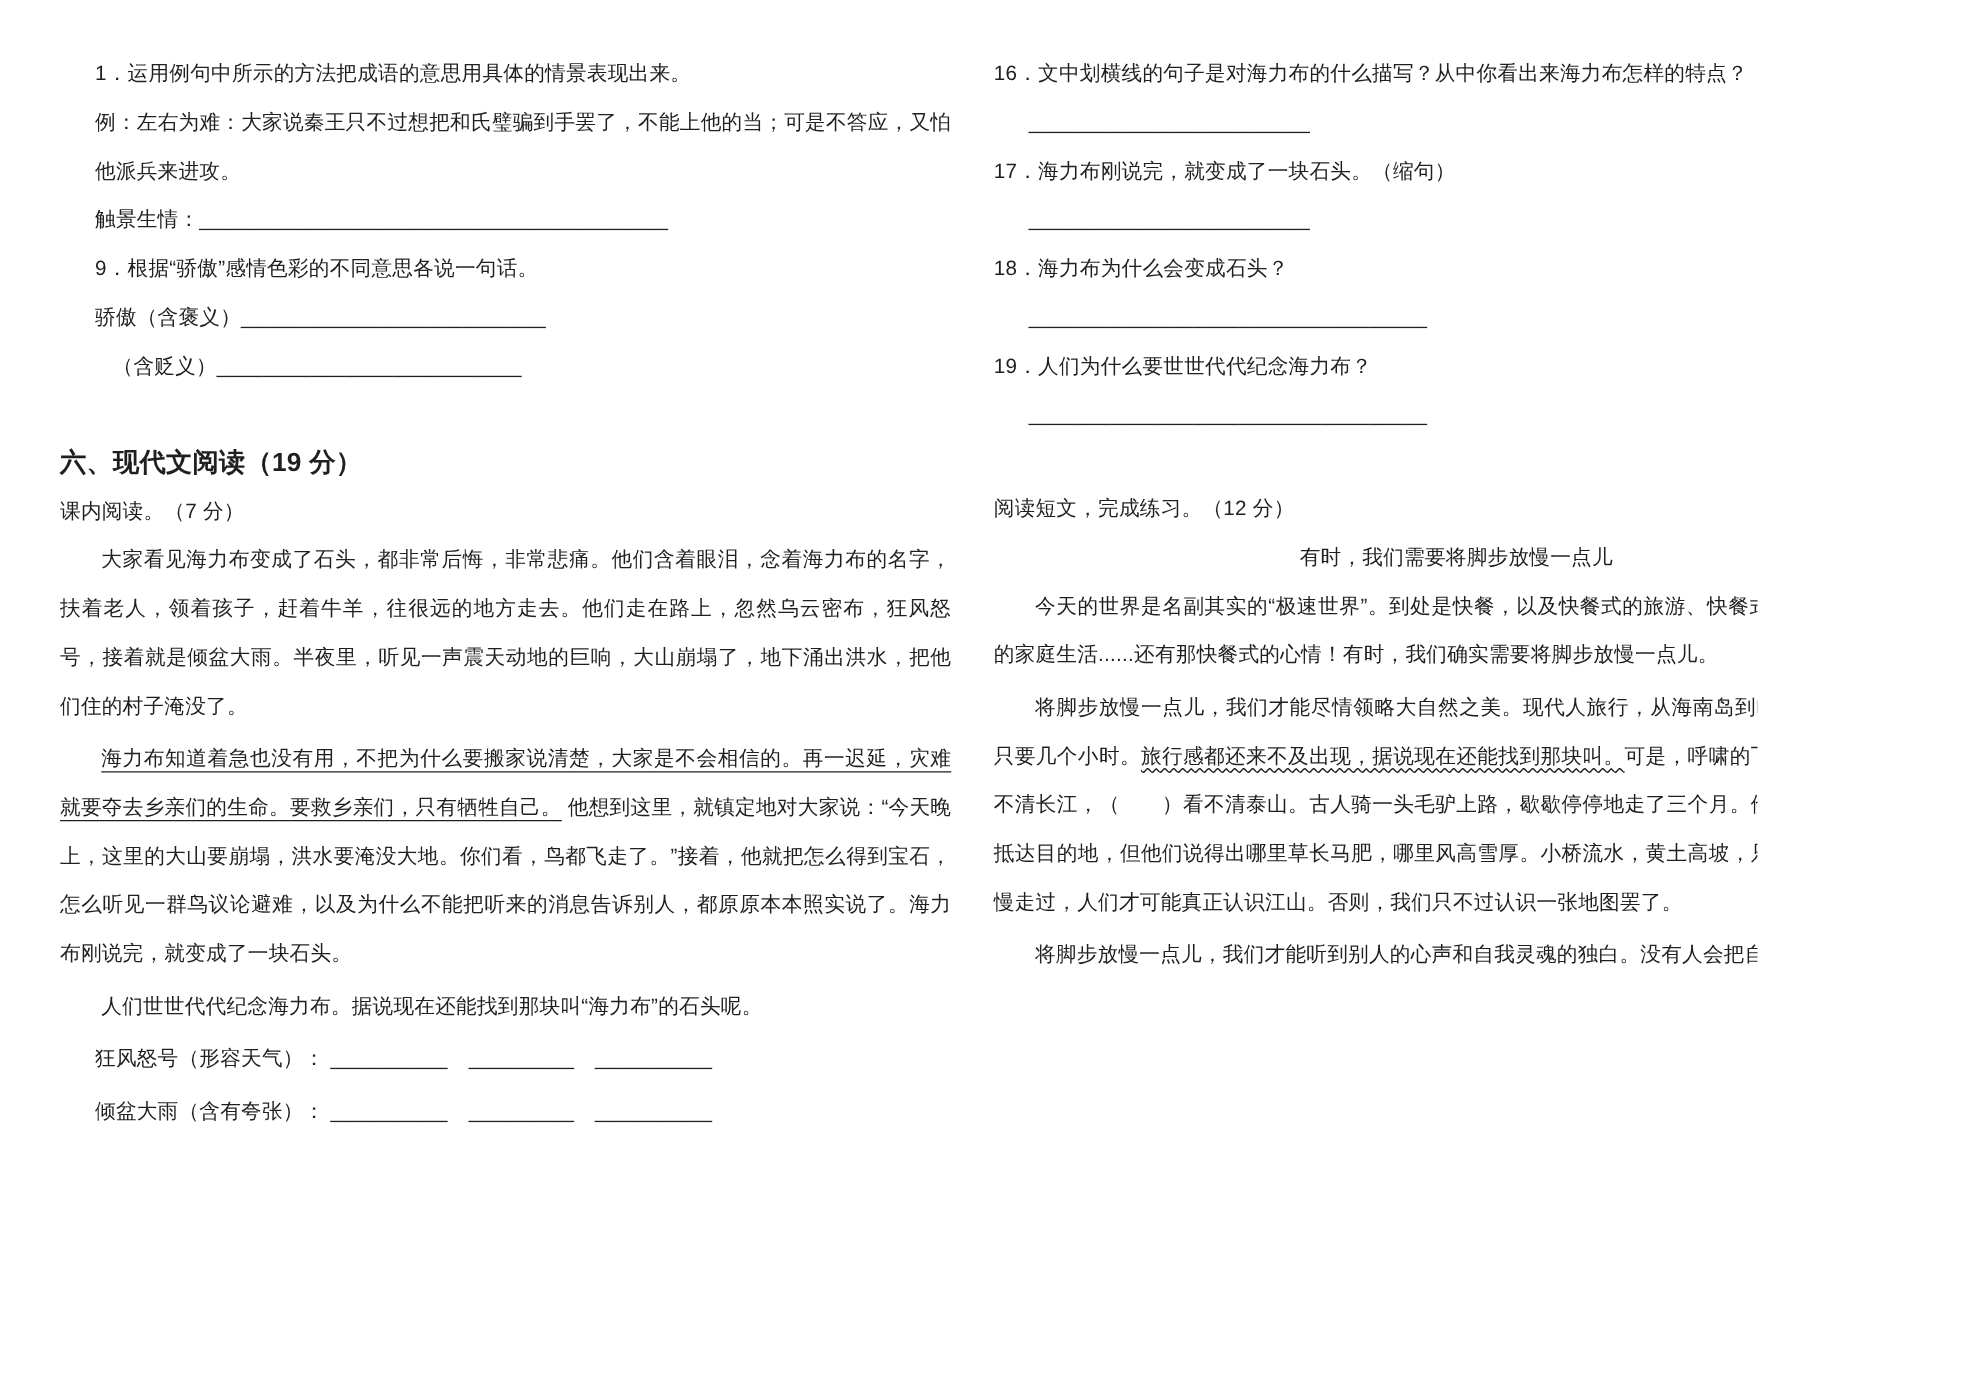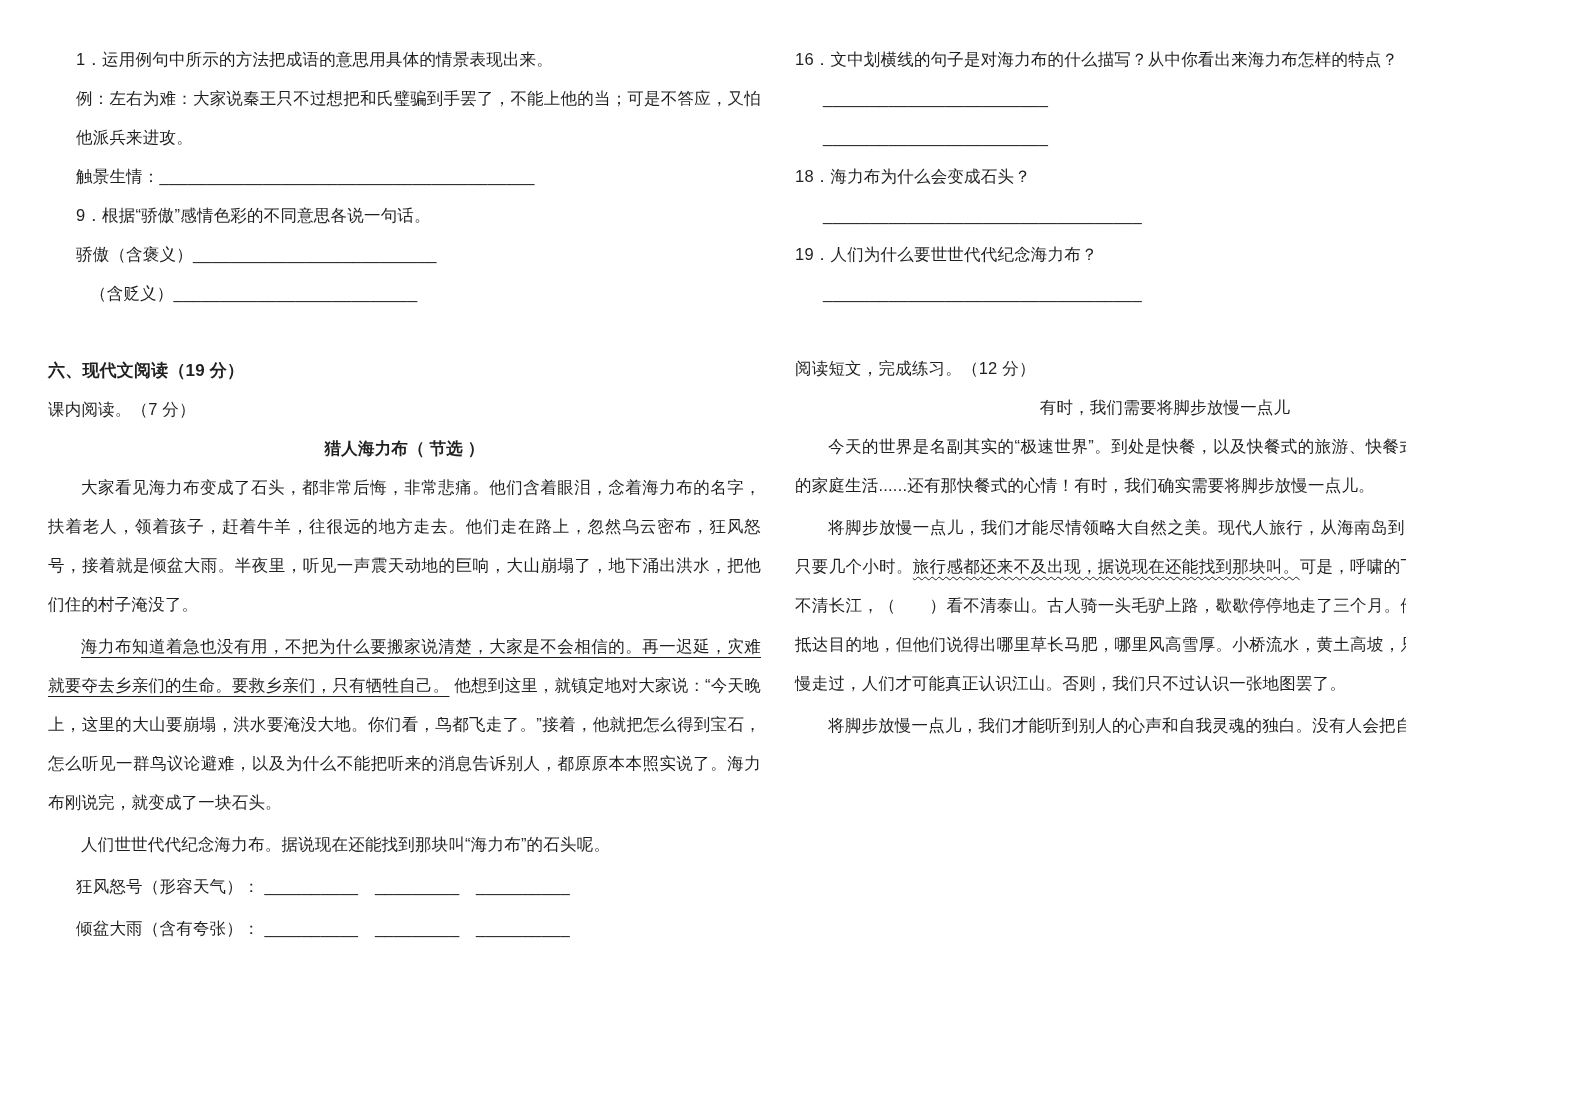--- a/index.html
+++ b/index.html
@@ -16,21 +16,21 @@
     padding: 40px 48px 0 48px;
     display: grid;
     grid-template-columns: 713px 740px;
     column-gap: 34px;
   }
   .col { min-width: 0; }
   p { line-height: 39px; text-align: justify; letter-spacing: 0.2px; }
   .q { padding-left: 28px; }
   .extra-indent { padding-left: 42px; }
   .section {
-    font-size: 17px;
+    font-size: 21px;
     font-weight: bold;
     line-height: 39px;
     margin-top: 38px;
     letter-spacing: 0.2px;
   }
   .mt-block { margin-top: 36px; }
   .center { text-align: center; }
   .bold { font-weight: bold; }
   .para { text-indent: 2em; }
   .para + .para { margin-top: 3px; }
@@ -56,33 +56,33 @@
   <div class="col">
     <p class="q">1．运用例句中所示的方法把成语的意思用具体的情景表现出来。</p>
     <p class="q">例：左右为难：大家说秦王只不过想把和氏璧骗到手罢了，不能上他的当；可是不答应，又怕他派兵来进攻。</p>
     <p class="q">触景生情：________________________________________</p>
     <p class="q">9．根据“骄傲”感情色彩的不同意思各说一句话。</p>
     <p class="q">骄傲（含褒义）__________________________</p>
     <p class="extra-indent">（含贬义）__________________________</p>
 
     <p class="section">六、现代文阅读（19 分）</p>
     <p>课内阅读。（7 分）</p>
-    <p class="center bold">猎人海力布（ 节选 ）</p>
 
     <p class="para">大家看见海力布变成了石头，都非常后悔，非常悲痛。他们含着眼泪，念着海力布的名字，扶着老人，领着孩子，赶着牛羊，往很远的地方走去。他们走在路上，忽然乌云密布，狂风怒号，接着就是倾盆大雨。半夜里，听见一声震天动地的巨响，大山崩塌了，地下涌出洪水，把他们住的村子淹没了。</p>
     <p class="para"><span class="u">海力布知道着急也没有用，不把为什么要搬家说清楚，大家是不会相信的。再一迟延，灾难就要夺去乡亲们的生命。要救乡亲们，只有牺牲自己。</span><span> 他想到这里，就镇定地对大家说：“今天晚上，这里的大山要崩塌，洪水要淹没大地。你们看，鸟都飞走了。”接着，他就把怎么得到宝石，怎么听见一群鸟议论避难，以及为什么不能把听来的消息告诉别人，都原原本本照实说了。海力布刚说完，就变成了一块石头。</span></p>
     <p class="para">人们世世代代纪念海力布。据说现在还能找到那块叫“海力布”的石头呢。</p>
 
     <p class="q q15line">狂风怒号（形容天气）： __________　_________　__________</p>
     <p class="q q15line">倾盆大雨（含有夸张）： __________　_________　__________</p>
   </div>
 
   <div class="col">
     <p>16．文中划横线的句子是对海力布的什么描写？从中你看出来海力布怎样的特点？</p>
     <p class="q">________________________</p>
+    <p>17．海力布刚说完，就变成了一块石头。（缩句）</p>
     <p class="q">________________________</p>
     <p>18．海力布为什么会变成石头？</p>
     <p class="q">__________________________________</p>
     <p>19．人们为什么要世世代代纪念海力布？</p>
     <p class="q">__________________________________</p>
 
     <p class="mt-block">阅读短文，完成练习。（12 分）</p>
     <p class="center">有时，我们需要将脚步放慢一点儿</p>
 
     <p class="para">今天的世界是名副其实的“极速世界”。到处是快餐，以及快餐式的旅游、快餐式的阅读、快餐式的家庭生活......还有那快餐式的心情！有时，我们确实需要将脚步放慢一点儿。</p>

